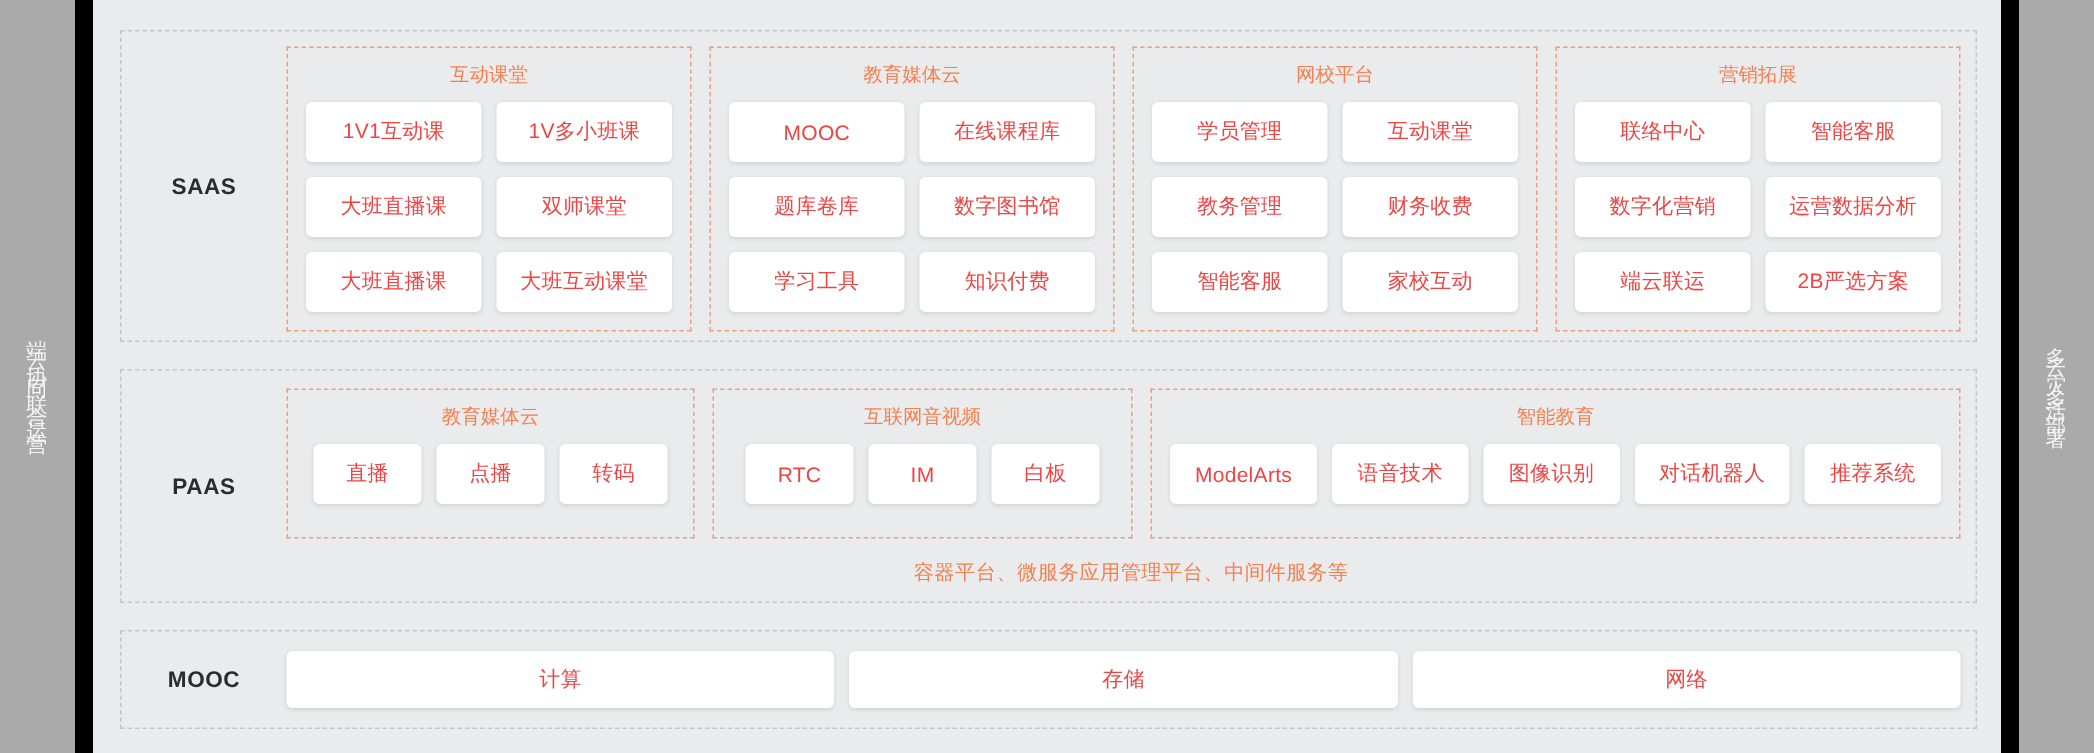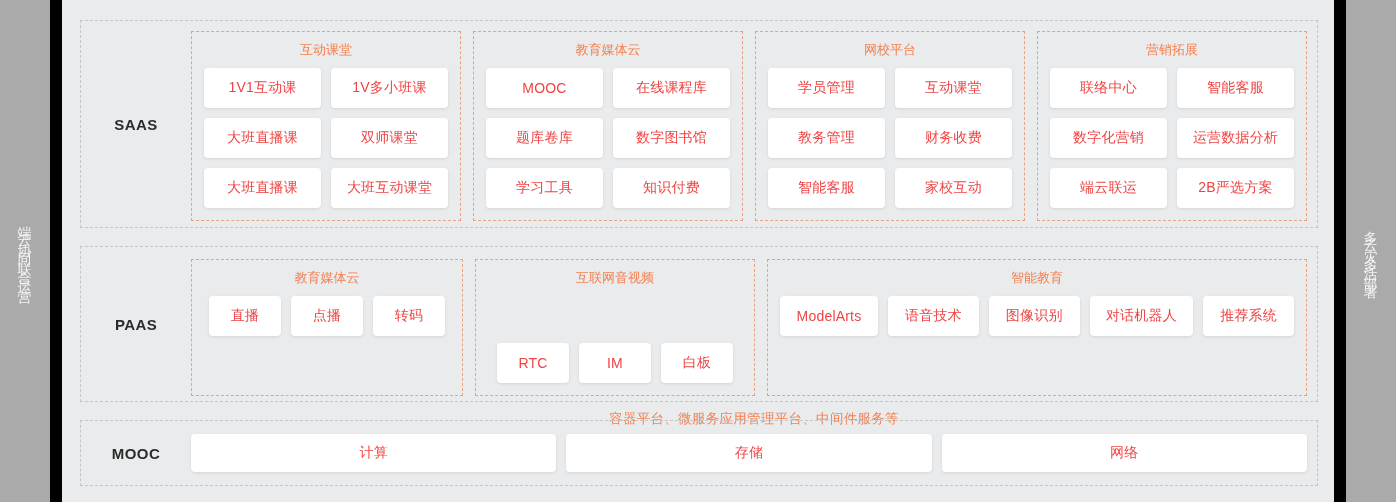--- a/index.html
+++ b/index.html
@@ -152,21 +152,21 @@
   .group-paas {
     display: flex;
     flex-direction: column;
   }
   .group-paas .group-items {
     flex-wrap: nowrap;
     justify-content: center;
   }
   .group-paas .card { padding: 17px 18px; min-width: 72px; }
   .group-media { flex: 0 0 272px; }
-  .group-rtc   { flex: 0 0 280px; gap: 47px; }
+  .group-rtc   { flex: 0 0 280px; }
   .group-ai    { flex: 1 1 auto; }
   .group-ai .card { padding: 17px 20px; }
 
   .paas-footnote {
     text-align: center;
     color: #f4804f;
     font-size: 13.5px;
     padding: 14px 0 10px;
     letter-spacing: 0.3px;
   }

